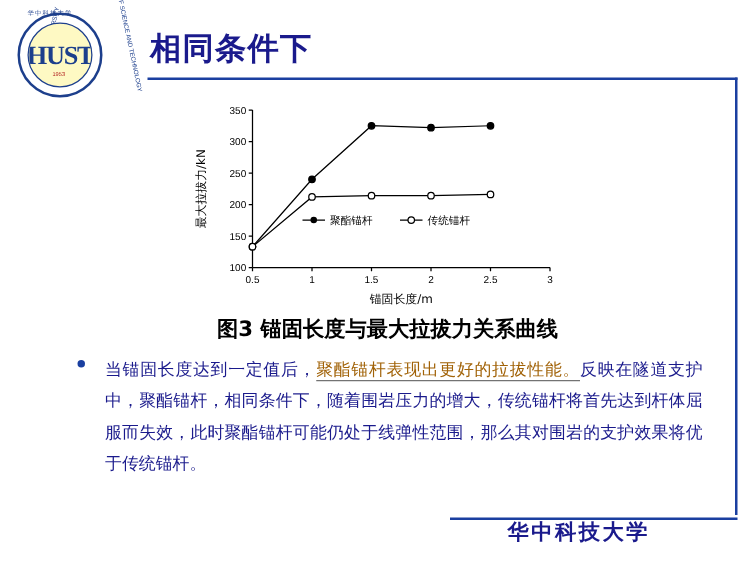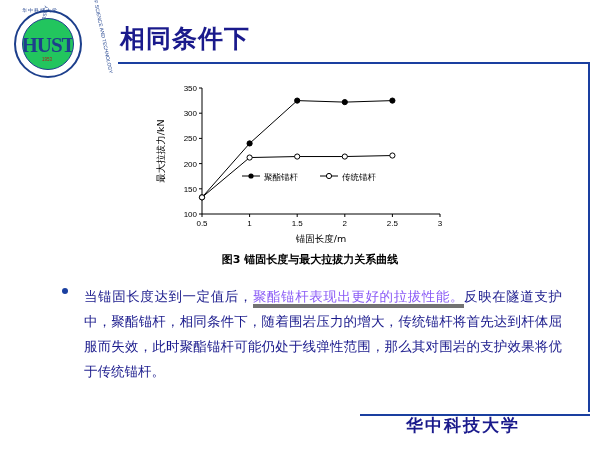--- a/index.html
+++ b/index.html
@@ -16,21 +16,21 @@
   }
   .logo .ring{
     position:absolute;left:6px;top:4px;width:68px;height:68px;
     border:2px solid #1d3f8c;border-radius:50%;
     background:#ffffff;
     box-sizing:border-box;
   }
   .logo .inner{
     position:absolute;left:14px;top:12px;width:52px;height:52px;
     border:1px solid #1d3f8c;border-radius:50%;
-    background:#22c55e;box-sizing:border-box;
+    background:#fef9c3;box-sizing:border-box;
     overflow:hidden;
   }
   .logo .mark{
     position:absolute;left:50%;top:52%;transform:translate(-50%,-50%);
     color:#1d3f8c;font-size:21px;font-weight:bold;letter-spacing:-1px;
     font-family:"Liberation Serif","DejaVu Serif",serif;
   }
   .logo .arc-top{
     position:absolute;left:0;top:0;width:78px;height:78px;
     color:#1d3f8c;font-size:5px;
@@ -59,39 +59,39 @@
   .right-rule{
     position:absolute;left:588px;top:62px;width:2px;height:350px;
     background:#1a3fa0;
   }
 
   
   .chart-wrap{position:absolute;left:150px;top:78px;width:300px;height:170px;}
   .chart-svg{display:block;}
   .fig-caption{
     position:absolute;left:150px;top:252px;width:320px;text-align:center;
-    font-size:11px;font-weight:bold;color:#000;
+    font-size:17px;font-weight:bold;color:#000;
     font-family:"DejaVu Sans","Liberation Sans",sans-serif;
   }
 
   
   .bullet{
     position:absolute;left:62px;top:284px;width:500px;
   }
   .bullet .dot{
     position:absolute;left:0;top:4px;width:6px;height:6px;border-radius:50%;
     background:#1a3fa0;
   }
   .bullet .para{
     margin-left:22px;
     font-size:13.5px;line-height:25px;color:#1a1a8c;
     font-family:"DejaVu Sans","Liberation Sans",sans-serif;
     text-align:justify;
   }
-  .hl{color:#8b5cf6;border-bottom:4px solid #737373;}
+  .hl{color:#a16207;border-bottom:1px solid #737373;}
 
   
   .footer-rule{
     position:absolute;left:360px;top:414px;width:230px;height:2px;background:#1a3fa0;
   }
   .footer-text{
     position:absolute;left:406px;top:414px;
     font-size:17px;font-weight:bold;color:#1a1a8c;
     font-family:"DejaVu Sans","Liberation Sans",sans-serif;
     letter-spacing:2px;

